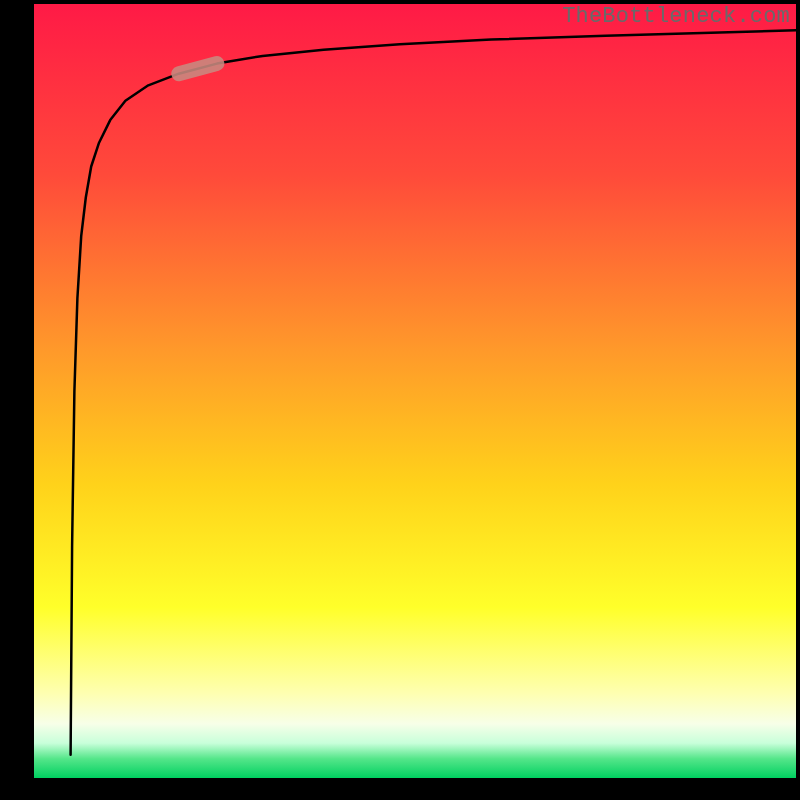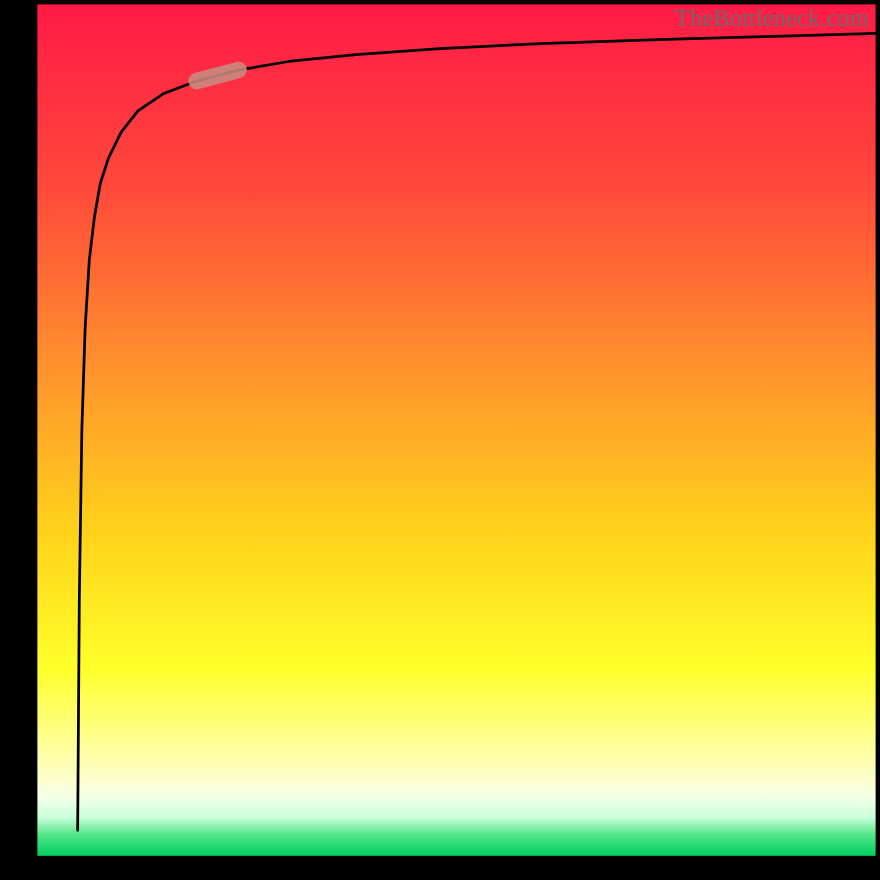--- a/index.html
+++ b/index.html
@@ -13,21 +13,21 @@
     width: 800px;
     height: 800px;
     margin: 0;
   }
   .watermark {
     position: absolute;
     top: 4px;
     right: 10px;
     color: #6a6a6a;
     font-size: 22px;
-    font-family: Liberation Serif, serif;
+    font-family: Liberation Mono, monospace;
     z-index: 5;
     letter-spacing: 0.2px;
   }
   svg {
     display: block;
   }
 </style>
 </head>
 <body>
 

